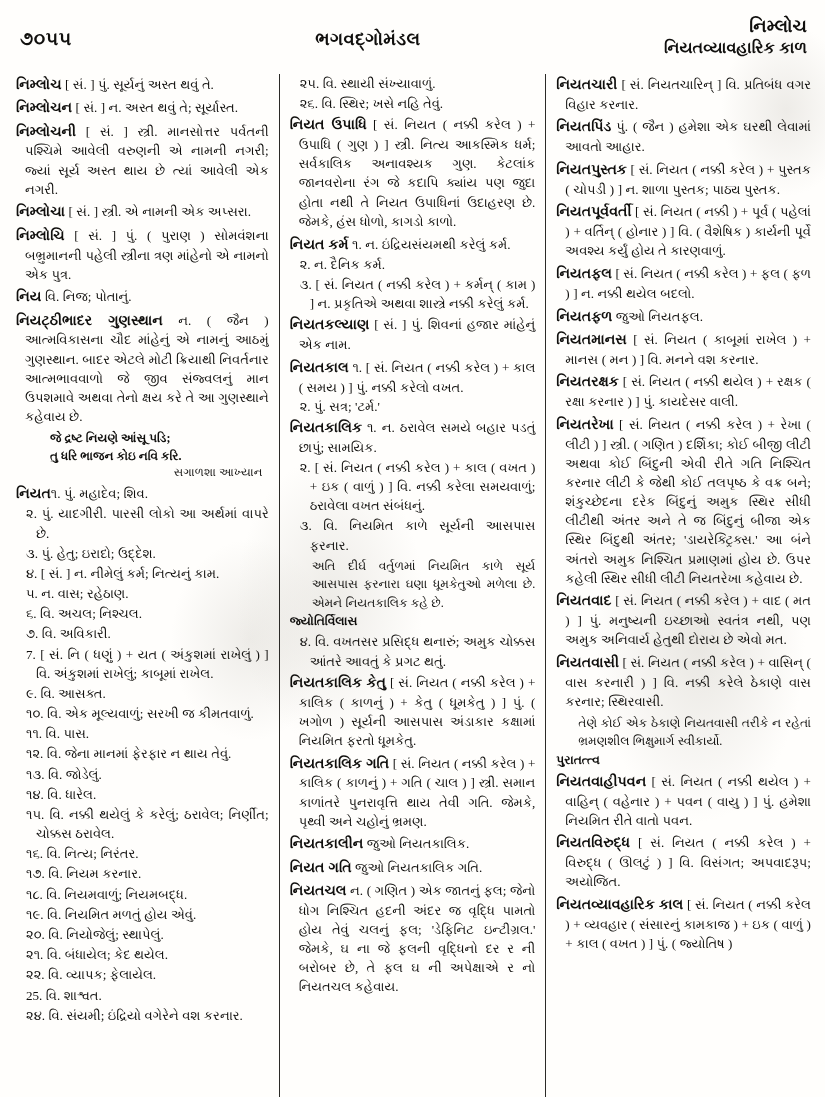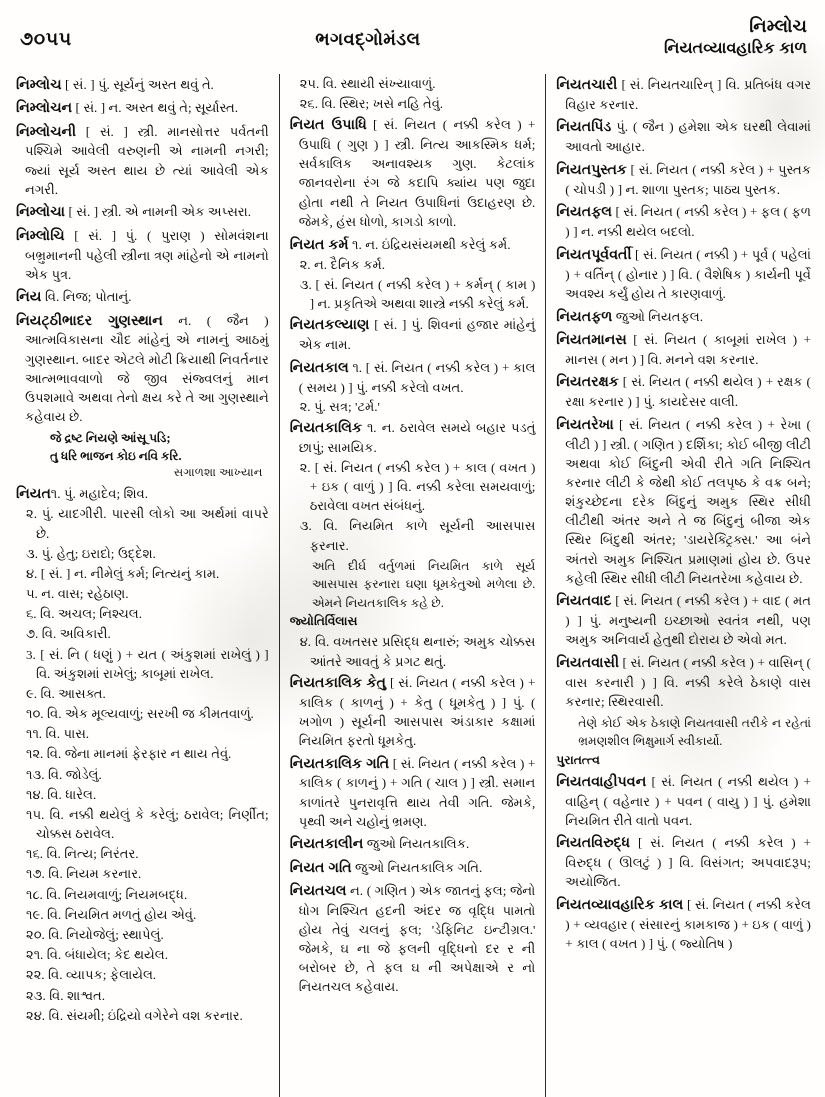--- a/index.html
+++ b/index.html
@@ -181,36 +181,36 @@
       </div>
       <div class="cite">સગાળશા આખ્યાન</div>
 
       <p class="entry tight"><span class="hw">નિયત</span><span>૧. પું. મહાદેવ; શિવ.</span></p>
       <p class="sense">૨. પું. યાદગીરી. પારસી લોકો આ અર્થમાં વાપરે છે.</p>
       <p class="sense">૩. પું. હેતુ; ઇરાદો; ઉદ્દેશ.</p>
       <p class="sense">૪. [ સં. ] ન. નીમેલું કર્મ; નિત્યનું કામ.</p>
       <p class="sense">૫. ન. વાસ; રહેઠાણ.</p>
       <p class="sense">૬. વિ. અચલ; નિશ્ચલ.</p>
       <p class="sense">૭. વિ. અવિકારી.</p>
-      <p class="sense">3. [ સં. નિ ( ધણું ) + યત ( અંકુશમાં રાખેલું ) ] વિ. અંકુશમાં રાખેલું; કાબૂમાં રાખેલ.</p>
+      <p class="sense">7. [ સં. નિ ( ધણું ) + યત ( અંકુશમાં રાખેલું ) ] વિ. અંકુશમાં રાખેલું; કાબૂમાં રાખેલ.</p>
       <p class="sense">૯. વિ. આસક્ત.</p>
       <p class="sense">૧૦. વિ. એક મૂલ્યવાળું; સરખી જ કીમતવાળું.</p>
       <p class="sense">૧૧. વિ. પાસ.</p>
       <p class="sense">૧૨. વિ. જેના માનમાં ફેરફાર ન થાય તેવું.</p>
       <p class="sense">૧૩. વિ. જોડેલું.</p>
       <p class="sense">૧૪. વિ. ધારેલ.</p>
       <p class="sense">૧૫. વિ. નક્કી થયેલું કે કરેલું; ઠરાવેલ; નિર્ણીત; ચોક્કસ ઠરાવેલ.</p>
       <p class="sense">૧૬. વિ. નિત્ય; નિરંતર.</p>
       <p class="sense">૧૭. વિ. નિયમ કરનાર.</p>
       <p class="sense">૧૮. વિ. નિયમવાળું; નિયમબદ્ધ.</p>
       <p class="sense">૧૯. વિ. નિયમિત મળતું હોય એવું.</p>
       <p class="sense">૨૦. વિ. નિયોજેલું; સ્થાપેલું.</p>
       <p class="sense">૨૧. વિ. બંધાયેલ; કેદ થયેલ.</p>
       <p class="sense">૨૨. વિ. વ્યાપક; ફેલાયેલ.</p>
-      <p class="sense">૨૩. વિ. શાશ્વત.</p>
+      <p class="sense">25. વિ. શાશ્વત.</p>
       <p class="sense">૨૪. વિ. સંયમી; ઇંદ્રિયો વગેરેને વશ કરનાર.</p>
     </div>
 
     <div class="col col-2">
 
       <p class="sense">૨૫. વિ. સ્થાયી સંખ્યાવાળું.</p>
       <p class="sense">૨૬. વિ. સ્થિર; ખસે નહિ તેવું.</p>
 
       <p class="entry"><span class="hw">નિયત ઉપાધિ</span><span> [ સં. નિયત ( નક્કી કરેલ ) + ઉપાધિ ( ગુણ ) ] સ્ત્રી. નિત્ય આકસ્મિક ધર્મ; સર્વકાલિક અનાવશ્યક ગુણ. કેટલાંક જાનવરોના રંગ જે કદાપિ ક્યાંય પણ જુદા હોતા નથી તે નિયત ઉપાધિનાં ઉદાહરણ છે. જેમકે, હંસ ધોળો, કાગડો કાળો.</span></p>
 
@@ -237,22 +237,22 @@
       <p class="entry"><span class="hw">નિયતકાલીન</span><span> જુઓ નિયતકાલિક.</span></p>
       <p class="entry"><span class="hw">નિયત ગતિ</span><span> જુઓ નિયતકાલિક ગતિ.</span></p>
       <p class="entry"><span class="hw">નિયતચલ</span><span> ન. ( ગણિત ) એક જાતનું ફલ; જેનો ધોગ નિશ્ચિત હદની અંદર જ વૃદ્ધિ પામતો હોય તેવું ચલનું ફલ; 'ડેફિનિટ ઇન્ટીગ્રલ.' જેમકે, ઘ ના જે ફલની વૃદ્ધિનો દર ર ની બરોબર છે, તે ફલ ઘ ની અપેક્ષાએ ર નો નિયતચલ કહેવાય.</span></p>
     </div>
 
     <div class="col col-3">
 
       <p class="entry"><span class="hw">નિયતચારી</span><span> [ સં. નિયતચારિન્ ] વિ. પ્રતિબંધ વગર વિહાર કરનાર.</span></p>
       <p class="entry"><span class="hw">નિયતપિંડ</span><span> પું. ( જૈન ) હમેશા એક ઘરથી લેવામાં આવતો આહાર.</span></p>
       <p class="entry"><span class="hw">નિયતપુસ્તક</span><span> [ સં. નિયત ( નક્કી કરેલ ) + પુસ્તક ( ચોપડી ) ] ન. શાળા પુસ્તક; પાઠ્ય પુસ્તક.</span></p>
+      <p class="entry"><span class="hw">નિયતપૂર્વવર્તી</span><span> [ સં. નિયત ( નક્કી ) + પૂર્વ ( પહેલાં ) + વર્તિન્ ( હોનાર ) ] વિ. ( વૈશેષિક ) કાર્યની પૂર્વે અવશ્ય કર્યું હોય તે કારણવાળું.</span></p>
       <p class="entry"><span class="hw">નિયતફલ</span><span> [ સં. નિયત ( નક્કી કરેલ ) + ફલ ( ફળ ) ] ન. નક્કી થયેલ બદલો.</span></p>
-      <p class="entry"><span class="hw">નિયતપૂર્વવર્તી</span><span> [ સં. નિયત ( નક્કી ) + પૂર્વ ( પહેલાં ) + વર્તિન્ ( હોનાર ) ] વિ. ( વૈશેષિક ) કાર્યની પૂર્વે અવશ્ય કર્યું હોય તે કારણવાળું.</span></p>
       <p class="entry"><span class="hw">નિયતફળ</span><span> જુઓ નિયતફલ.</span></p>
       <p class="entry"><span class="hw">નિયતમાનસ</span><span> [ સં. નિયત ( કાબૂમાં રાખેલ ) + માનસ ( મન ) ] વિ. મનને વશ કરનાર.</span></p>
       <p class="entry"><span class="hw">નિયતરક્ષક</span><span> [ સં. નિયત ( નક્કી થયેલ ) + રક્ષક ( રક્ષા કરનાર ) ] પું. કાયદેસર વાલી.</span></p>
       <p class="entry"><span class="hw">નિયતરેખા</span><span> [ સં. નિયત ( નક્કી કરેલ ) + રેખા ( લીટી ) ] સ્ત્રી. ( ગણિત ) દર્શિકા; કોઈ બીજી લીટી અથવા કોઈ બિંદુની એવી રીતે ગતિ નિશ્ચિત કરનાર લીટી કે જેથી કોઈ તલપૃષ્ઠ કે વક્ર બને; શંકુચ્છેદના દરેક બિંદુનું અમુક સ્થિર સીધી લીટીથી અંતર અને તે જ બિંદુનું બીજા એક સ્થિર બિંદુથી અંતર; 'ડાયરેક્ટ્રિક્સ.' આ બંને અંતરો અમુક નિશ્ચિત પ્રમાણમાં હોય છે. ઉપર કહેલી સ્થિર સીધી લીટી નિયતરેખા કહેવાય છે.</span></p>
       <p class="entry"><span class="hw">નિયતવાદ</span><span> [ સં. નિયત ( નક્કી કરેલ ) + વાદ ( મત ) ] પું. મનુષ્યની ઇચ્છાઓ સ્વતંત્ર નથી, પણ અમુક અનિવાર્ય હેતુથી દોરાય છે એવો મત.</span></p>
       <p class="entry"><span class="hw">નિયતવાસી</span><span> [ સં. નિયત ( નક્કી કરેલ ) + વાસિન્ ( વાસ કરનારી ) ] વિ. નક્કી કરેલે ઠેકાણે વાસ કરનાર; સ્થિરવાસી.</span></p>
 
       <p class="gloss-para">તેણે કોઈ એક ઠેકાણે નિયતવાસી તરીકે ન રહેતાં ભ્રમણશીલ ભિક્ષુમાર્ગ સ્વીકાર્યો.</p>
       <div class="src-right">પુરાતત્ત્વ</div>
 

